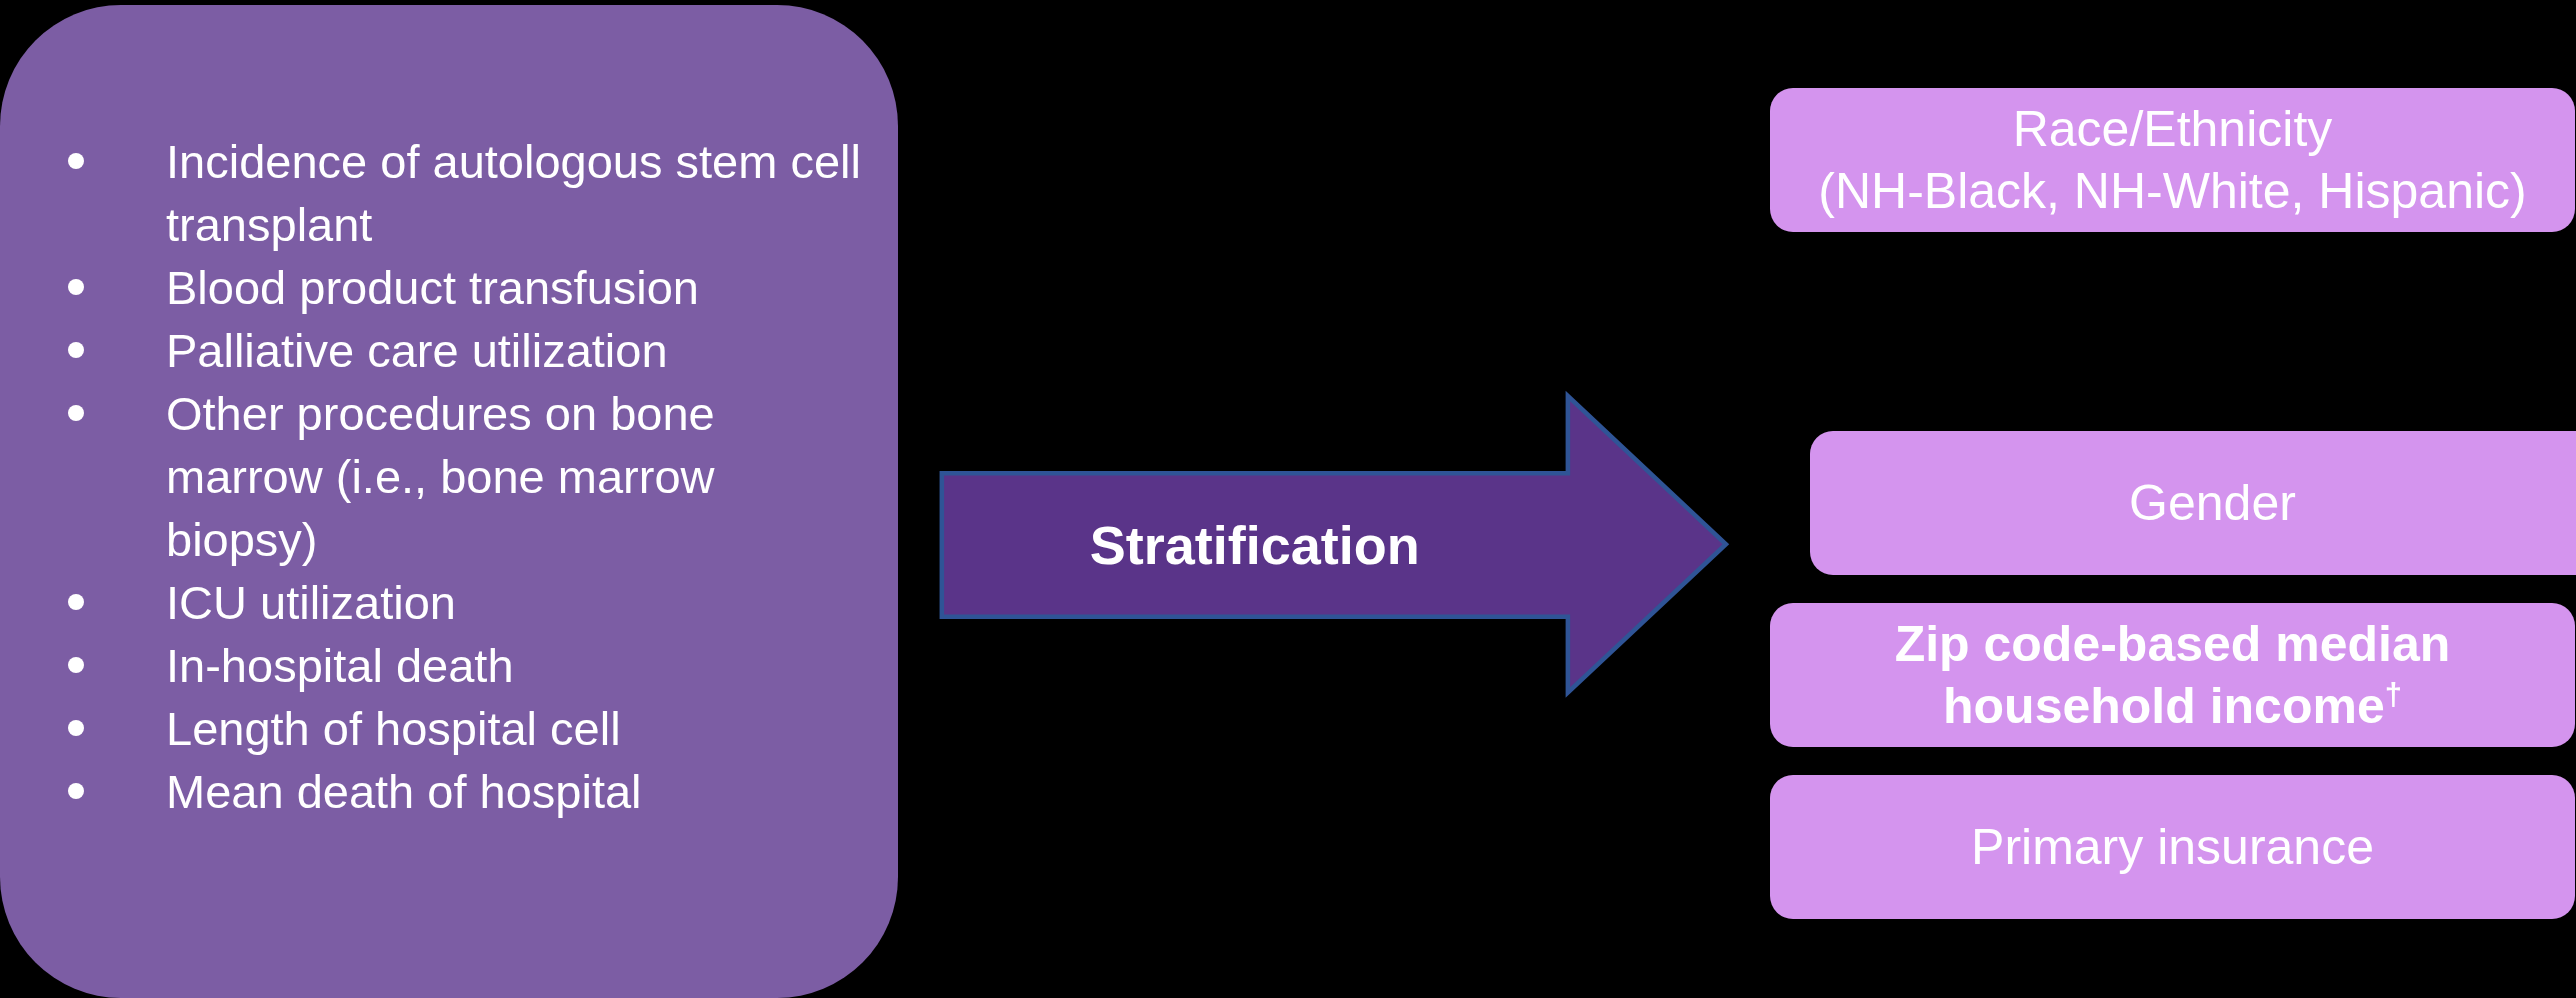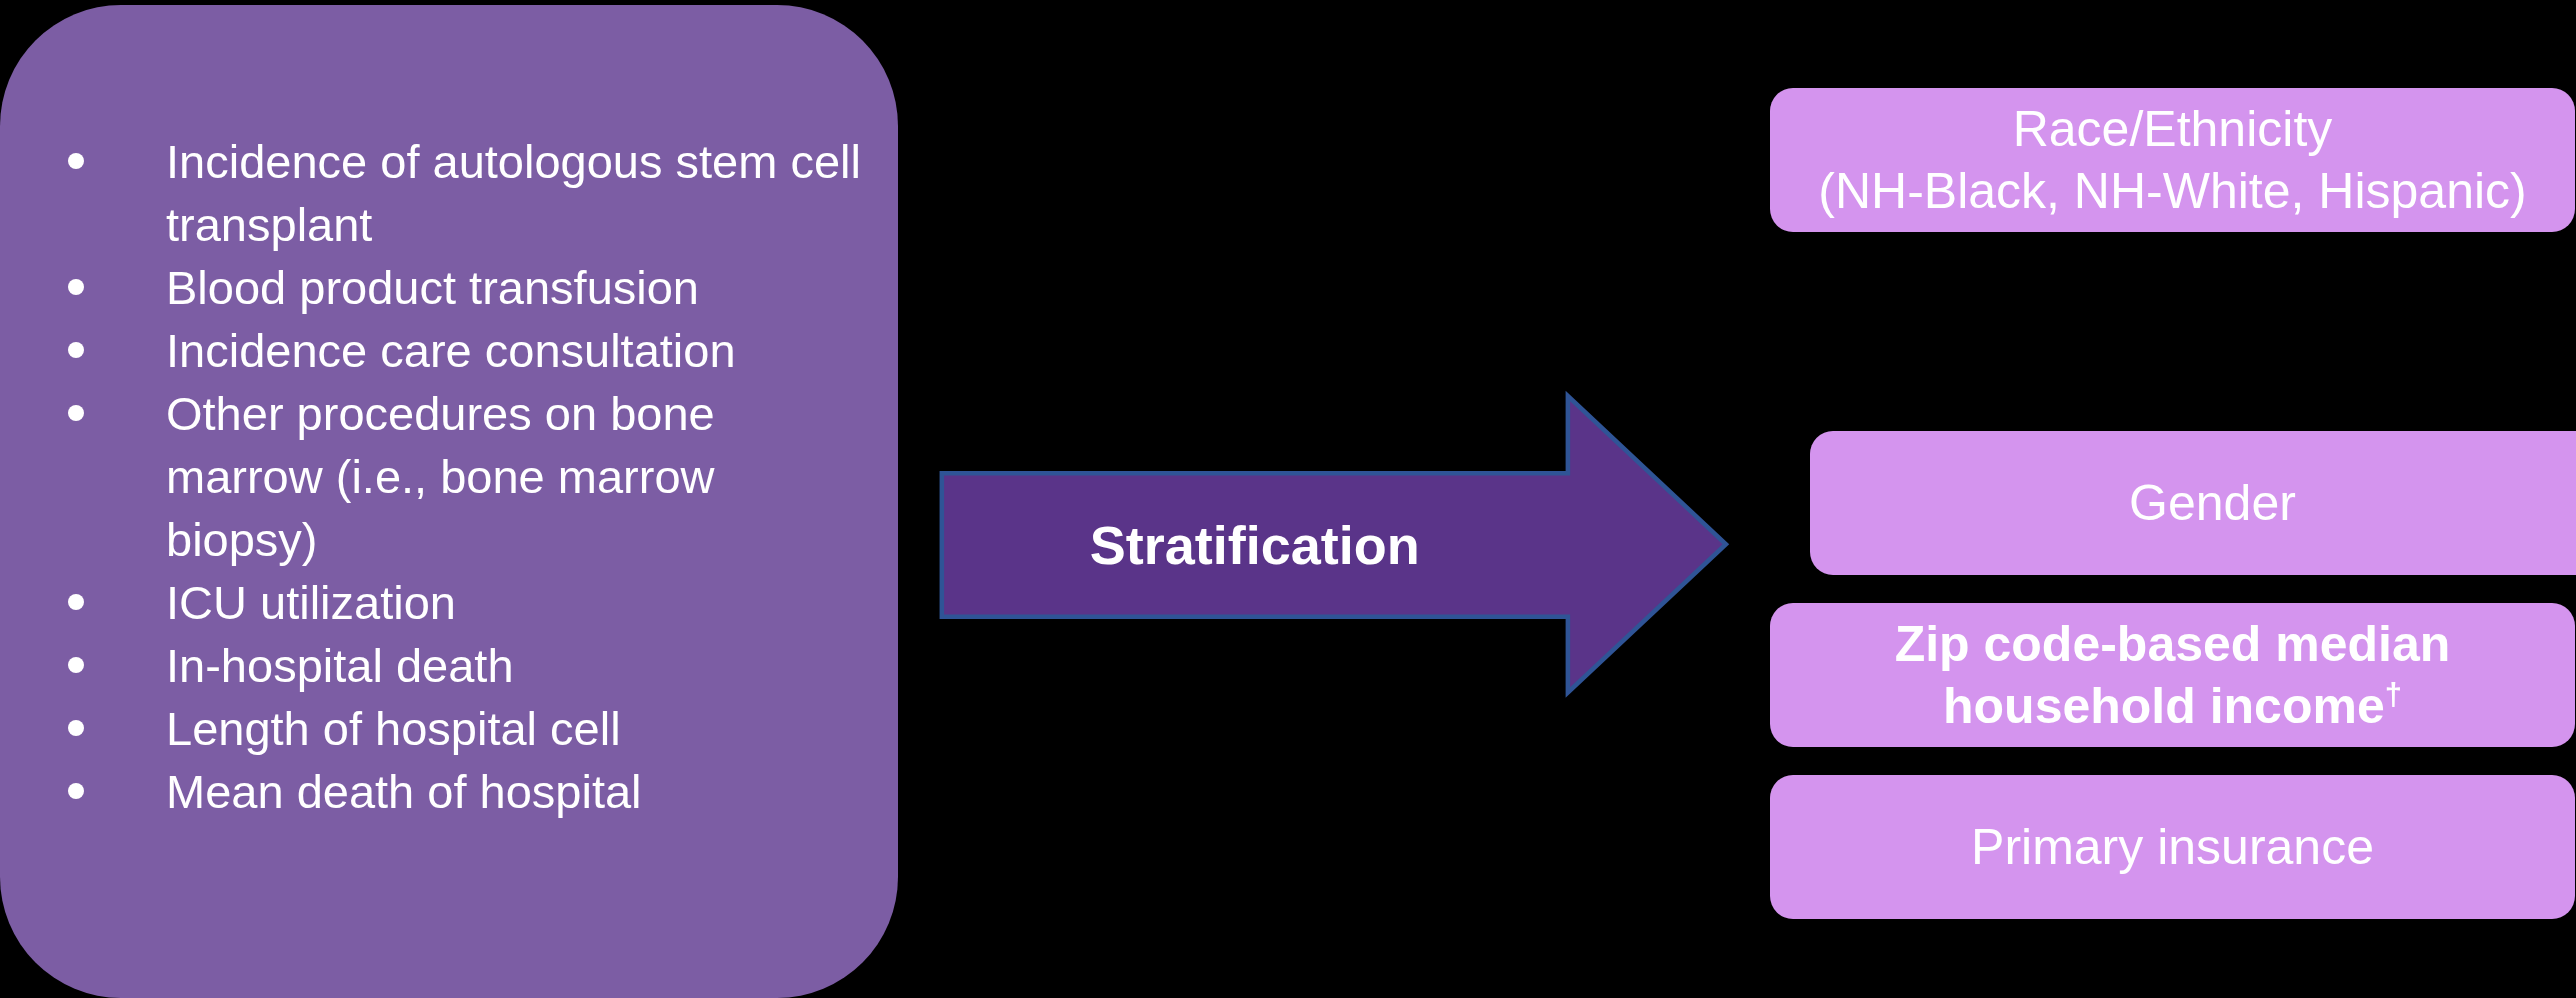--- a/index.html
+++ b/index.html
@@ -123,21 +123,21 @@
 </head>
 <body style="--bg: #000000; --panel-fill: #7C5DA4; --box-fill: #D494EE; --text-on-dark: #FFFFFF;">
 
 <div class="canvas">
 
   <section class="outcomes-panel">
     <ul class="outcomes-list" id="outcomes-list">
         <li class="outcome-item"><span class="bullet-dot"></span><span class="item-text">Incidence of autologous stem cell
 transplant</span></li>
         <li class="outcome-item"><span class="bullet-dot"></span><span class="item-text">Blood product transfusion</span></li>
-        <li class="outcome-item"><span class="bullet-dot"></span><span class="item-text">Incidence care consultation</span></li>
+        <li class="outcome-item"><span class="bullet-dot"></span><span class="item-text">Palliative care utilization</span></li>
         <li class="outcome-item"><span class="bullet-dot"></span><span class="item-text">Other procedures on bone
 marrow (i.e., bone marrow
 biopsy)</span></li>
         <li class="outcome-item"><span class="bullet-dot"></span><span class="item-text">ICU utilization</span></li>
         <li class="outcome-item"><span class="bullet-dot"></span><span class="item-text">In-hospital death</span></li>
         <li class="outcome-item"><span class="bullet-dot"></span><span class="item-text">Length of hospital cell</span></li>
         <li class="outcome-item"><span class="bullet-dot"></span><span class="item-text">Mean death of hospital</span></li>
       </ul>
   </section>
 

